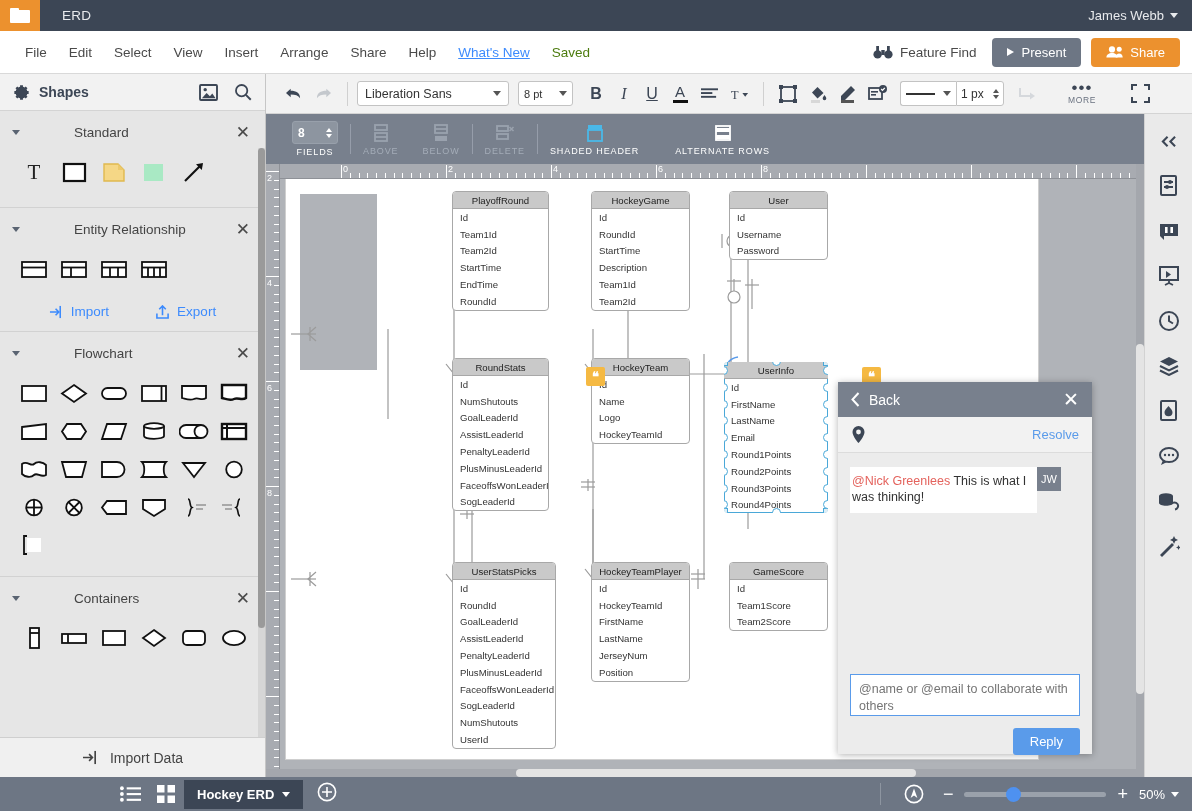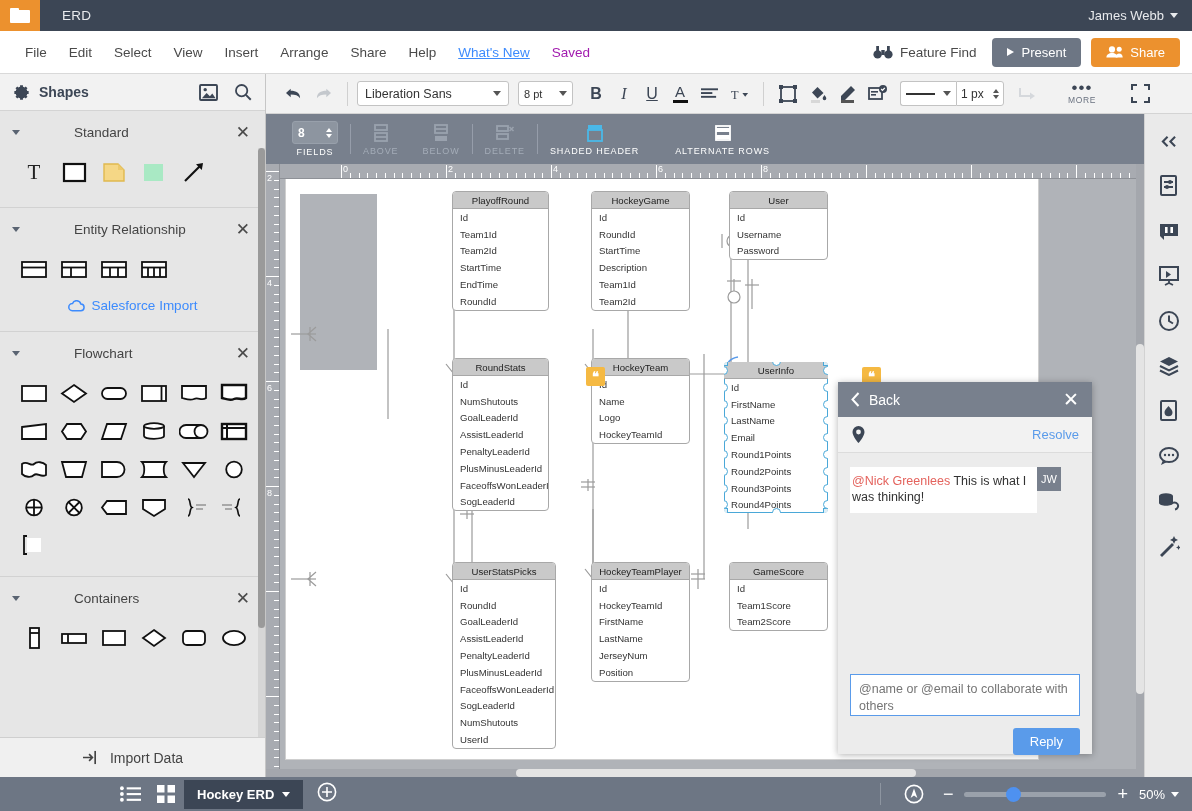--- a/index.html
+++ b/index.html
@@ -46,21 +46,21 @@
   .menubar {
     position: absolute; top: 31px; left: 0; width: 1192px; height: 43px;
     background: #fff; border-bottom: 1px solid #d9d9d9;
     display: flex; align-items: center; padding-left: 14px;
   }
   .menu-item {
     font-size: 13.5px; color: #4a4a4a; padding: 4px 11px; cursor: pointer;
     white-space: nowrap;
   }
   .menu-item.link { color: #3d8bfd; text-decoration: underline; }
-  .menu-item.saved { color: #a21caf; }
+  .menu-item.saved { color: #4d7c0f; }
   .menubar-right { margin-left: auto; display: flex; align-items: center; gap: 10px; padding-right: 12px; }
   .feature-find {
     display: flex; align-items: center; gap: 7px; font-size: 13.5px; color: #4a4a4a;
     cursor: pointer; padding: 4px 6px; text-align: right;
   }
   .binoculars { display: block; }
   .btn-present {
     background: #6d7684; color: #fff; font-size: 13px; border-radius: 4px;
     padding: 7px 15px; display: flex; align-items: center; gap: 7px; cursor: pointer;
     border: none;
@@ -428,25 +428,35 @@
         <div class="shape-cell">
           <svg width="28" height="22" viewBox="0 0 28 22">
               <rect x="2" y="4" width="24" height="15" fill="#fff" stroke="#111" stroke-width="1.8"></rect>
               <line x1="2" y1="9.5" x2="26" y2="9.5" stroke="#111" stroke-width="1.8"></line>
               <line x1="8" y1="9.5" x2="8" y2="19" stroke="#111" stroke-width="1.8"></line>
               <line x1="14" y1="9.5" x2="14" y2="19" stroke="#111" stroke-width="1.8"></line>
               <line x1="20" y1="9.5" x2="20" y2="19" stroke="#111" stroke-width="1.8"></line>
             </svg>
         </div>
       </div>
-      <div class="sf-link">
-        <svg width="17" height="12" viewBox="0 0 18 12">
-            <path d="M4.5 11a3.8 3.8 0 0 1 .3-7.6A4.6 4.6 0 0 1 13.6 4a3.5 3.5 0 0 1-.2 7z" fill="none" stroke="#3d8bfd" stroke-width="1.6"></path>
-          </svg>
-        <span>Salesforce Import</span>
+      <div class="ie-links">
+        <span class="ie-link">
+          <svg width="15" height="14" viewBox="0 0 16 15">
+              <path d="M1 7.5h9M7 4l3.5 3.5L7 11" fill="none" stroke="#3d8bfd" stroke-width="1.7"></path>
+              <path d="M12 1v13" stroke="#3d8bfd" stroke-width="1.7"></path>
+            </svg>
+          <span>Import</span>
+        </span>
+        <span class="ie-link">
+          <svg width="15" height="14" viewBox="0 0 16 15">
+              <path d="M8 11V1M4.5 4.5L8 1l3.5 3.5" fill="none" stroke="#3d8bfd" stroke-width="1.7"></path>
+              <path d="M2 9v5h12V9" fill="none" stroke="#3d8bfd" stroke-width="1.7"></path>
+            </svg>
+          <span>Export</span>
+        </span>
       </div>
       <div class="sec-divider"></div>
 
       <div class="sec-hdr">
         <span class="sec-tri"></span>
         <span class="sec-title">Flowchart</span>
         <span class="sec-x">✕</span>
       </div>
       <div class="shape-row" style="width:265px;">
         <div class="shape-cell">

